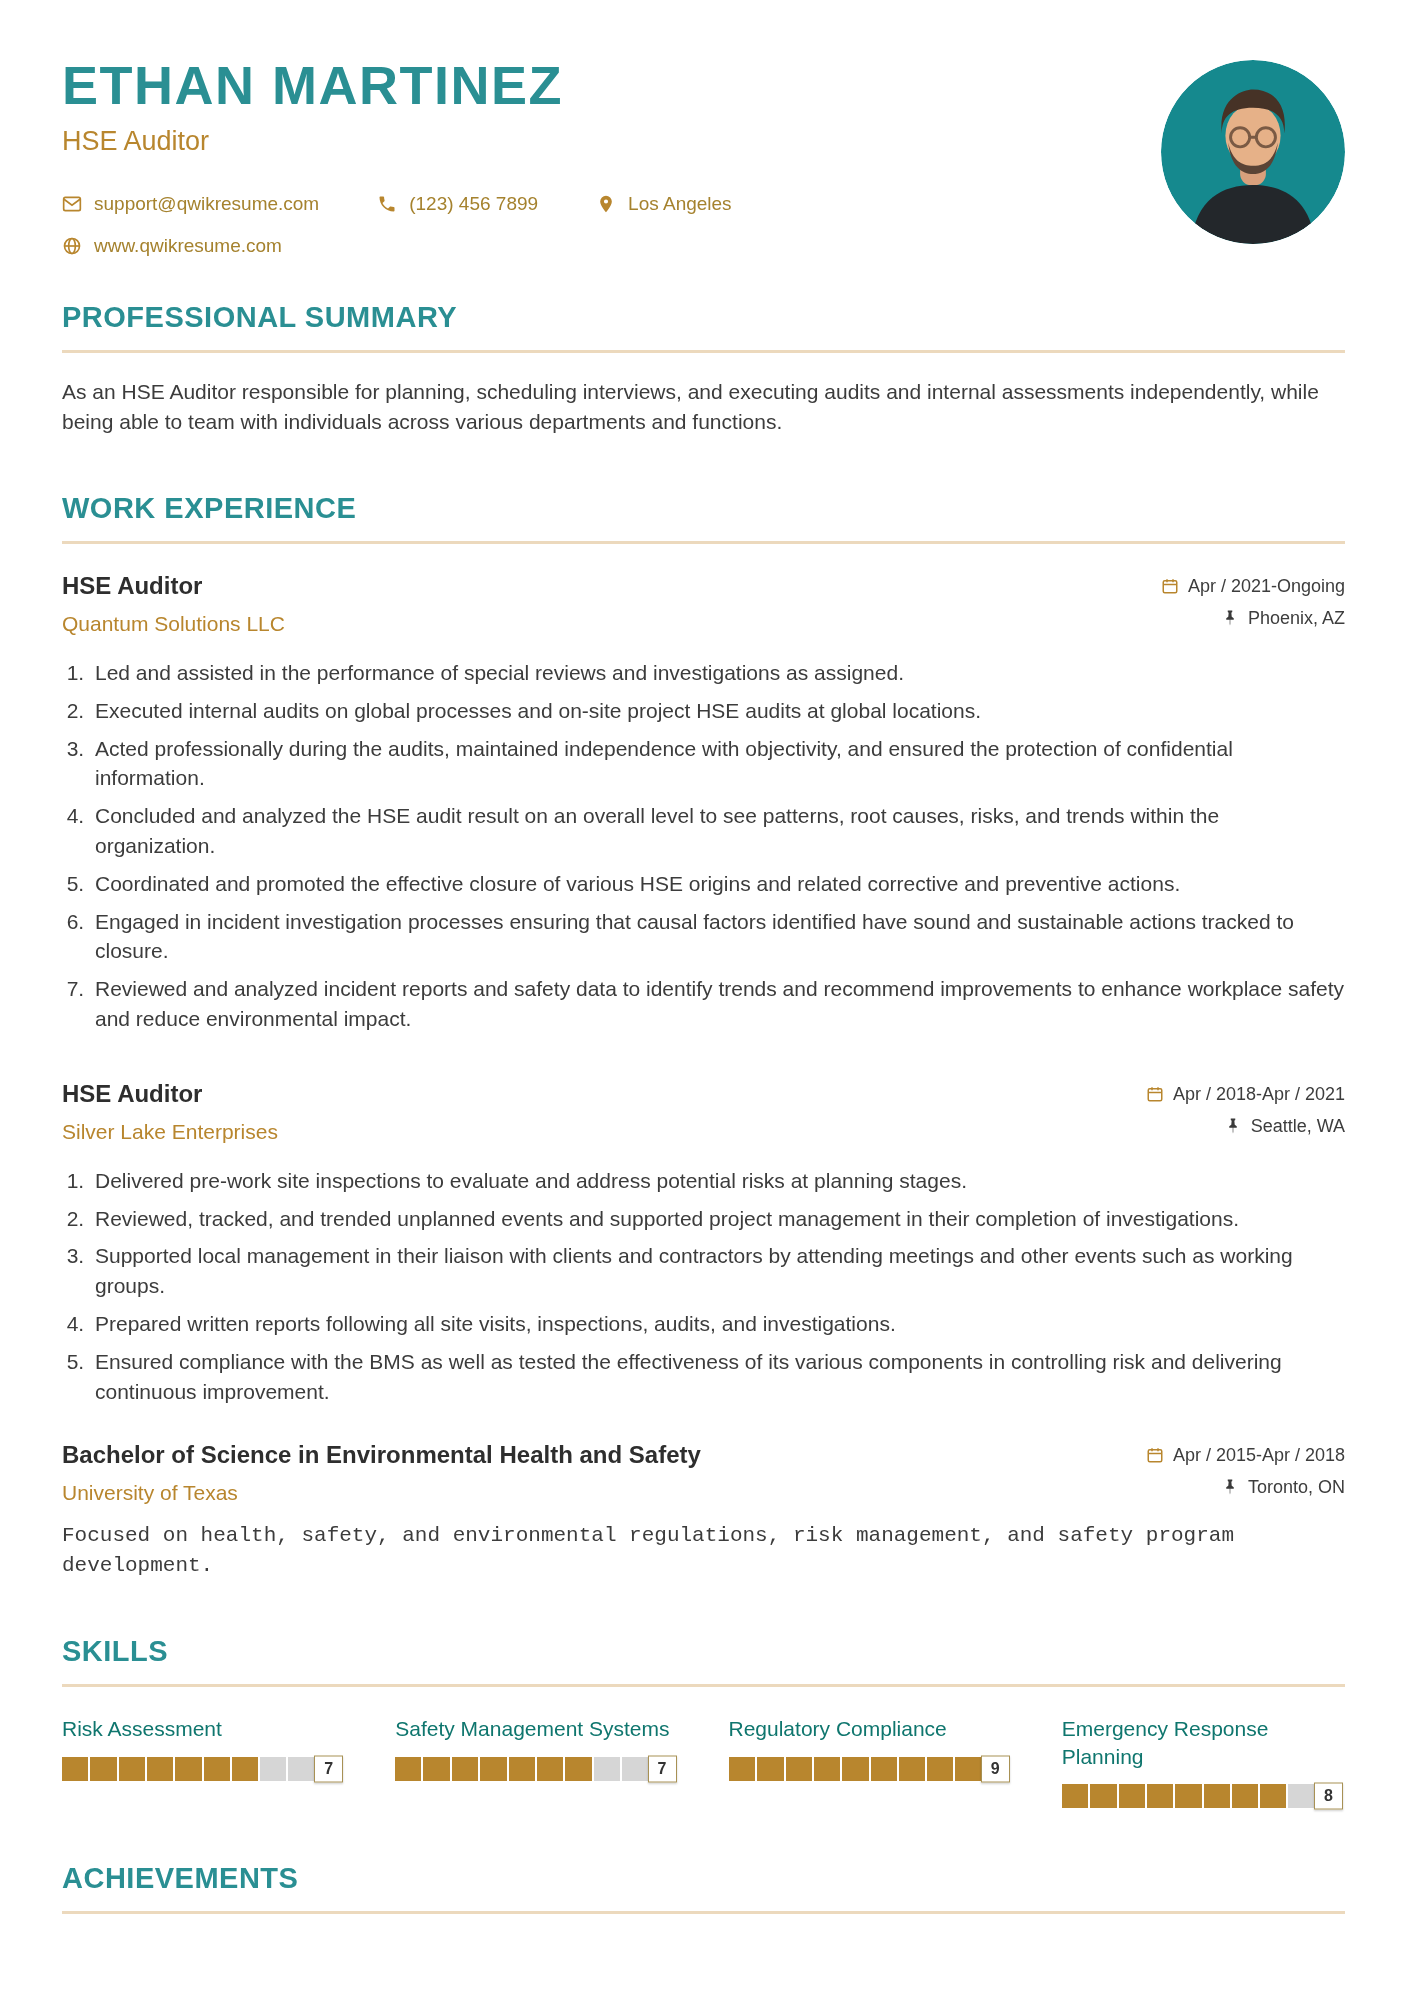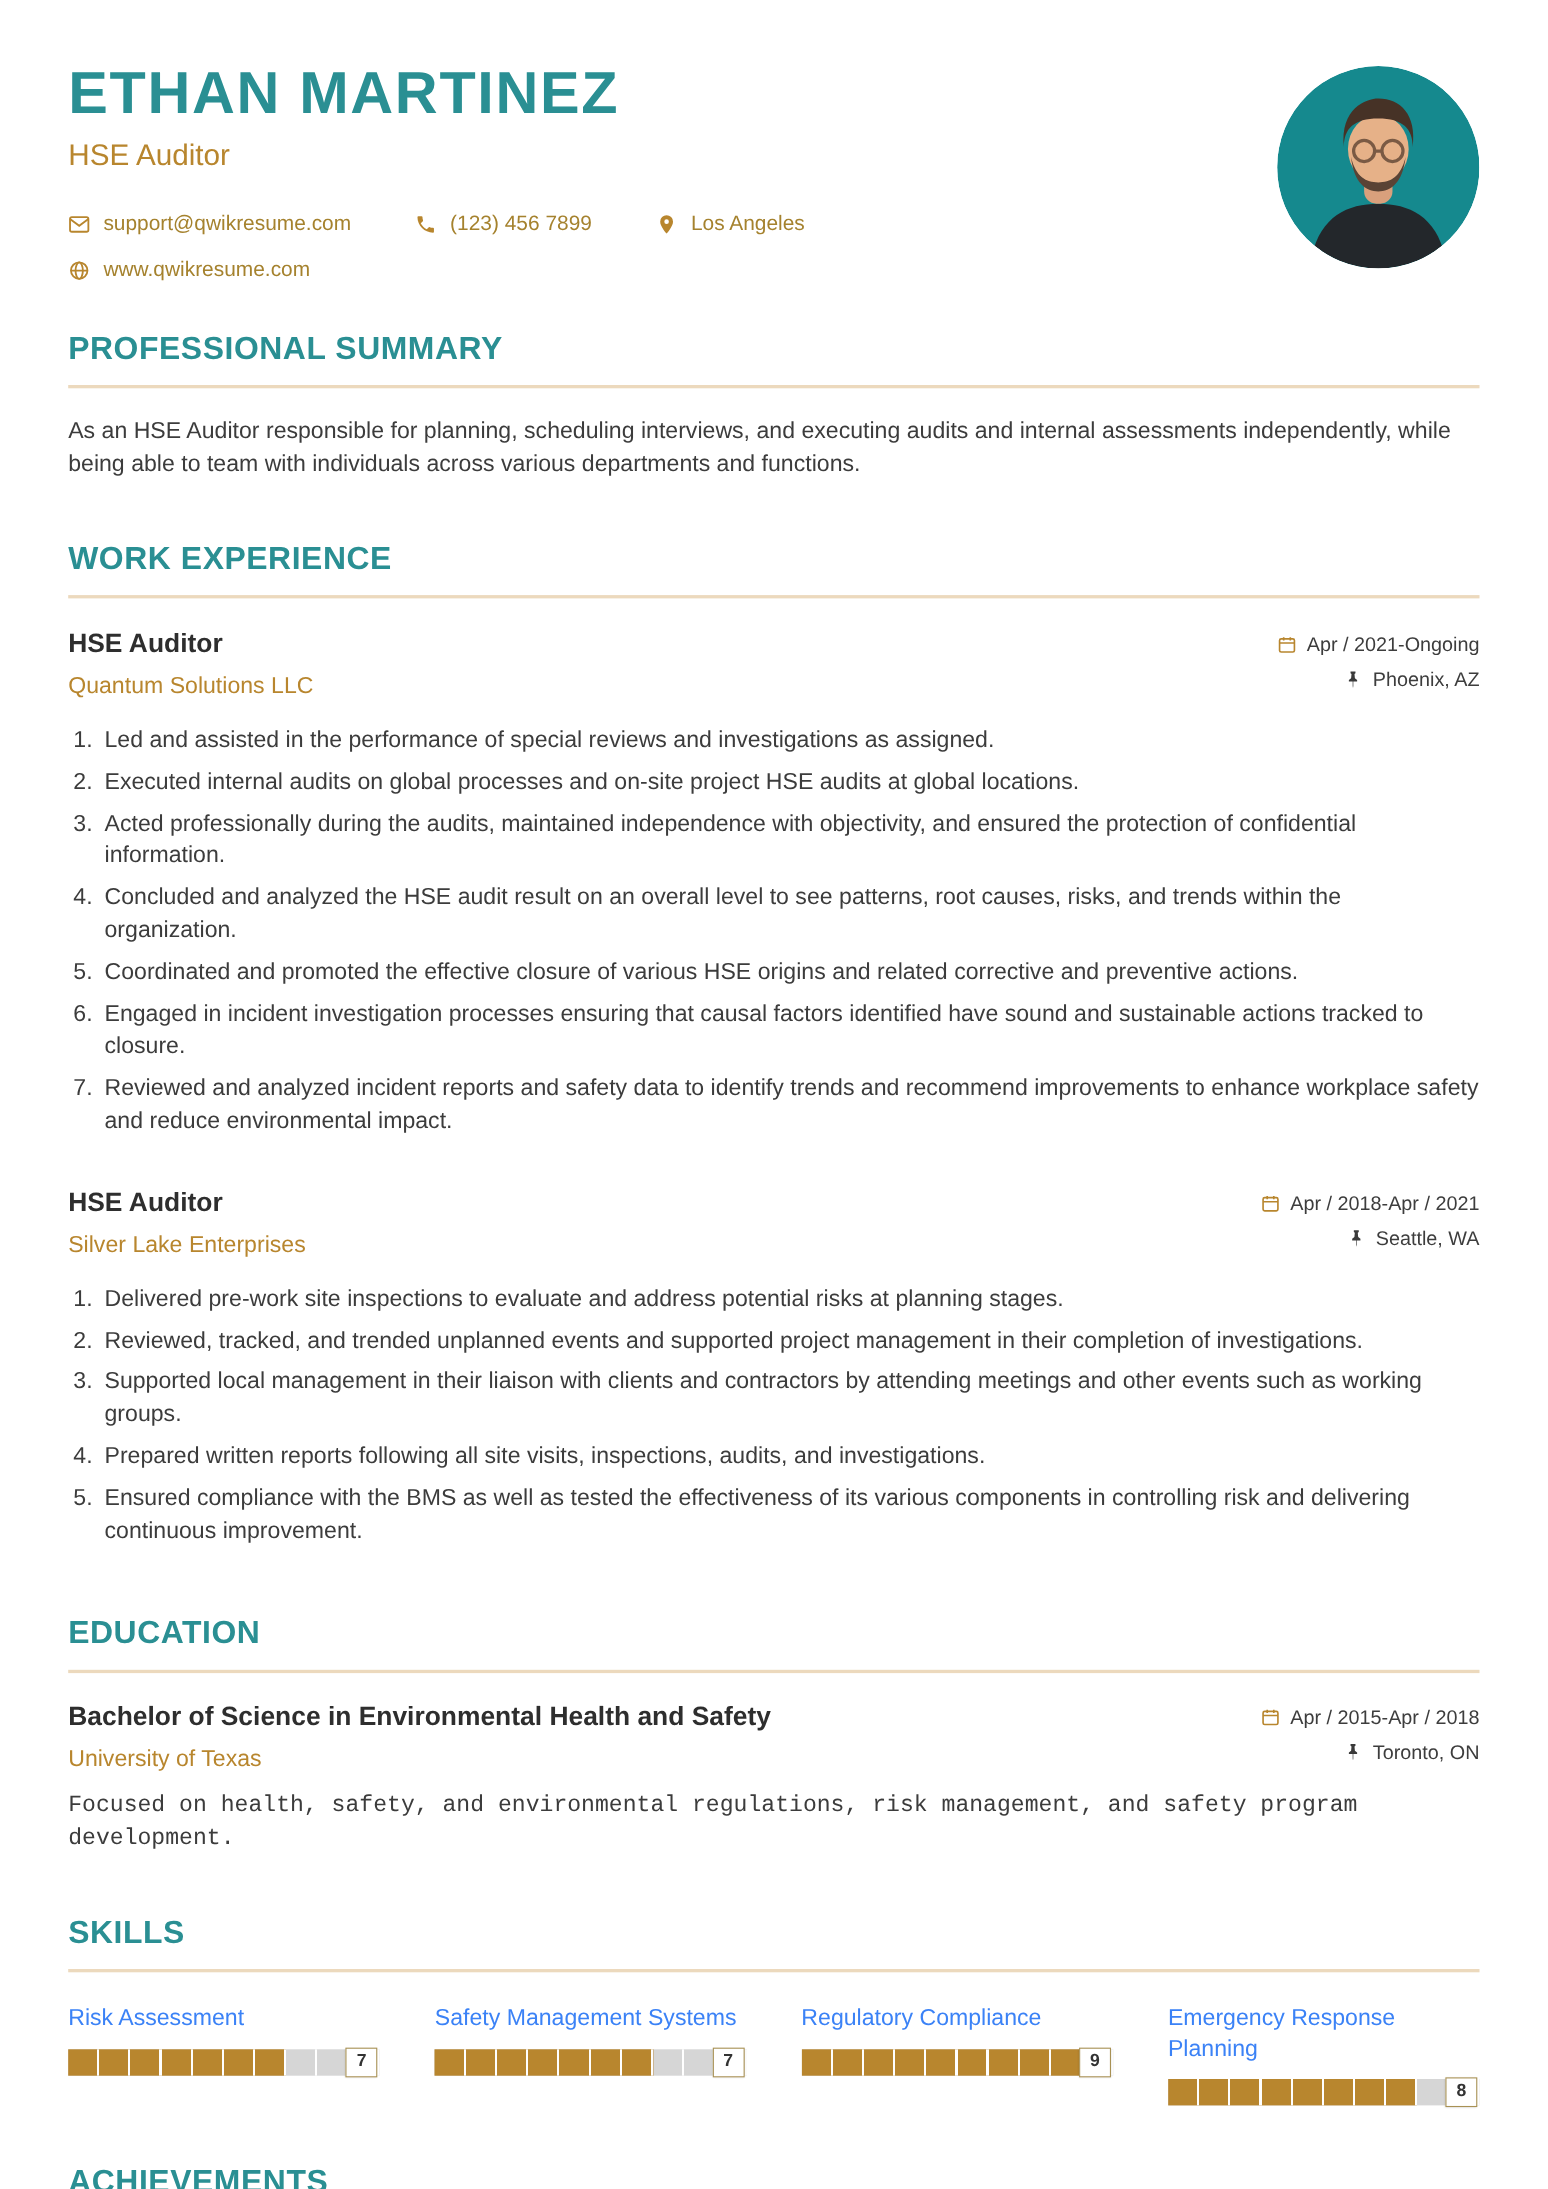--- a/index.html
+++ b/index.html
@@ -67,21 +67,21 @@
   .micon.dark { color: #3a3a3a; }
   .bullets { margin: 22px 0 0 0; padding-left: 28px; }
   .bullets li { font-size: 21px; line-height: 1.42; margin-bottom: 8px; padding-left: 5px; color: #3c3c3c; }
 
   
   .edu { margin-top: 26px; }
   .edu-desc { margin-top: 16px; font-family: Liberation Mono, monospace; }
 
   
   .skills-grid { display: grid; grid-template-columns: repeat(4, 1fr); column-gap: 50px; margin-top: 28px; align-items: start; }
-  .skill-name { font-size: 21px; color: #3b82f6; line-height: 1.3; margin-bottom: 14px; }
+  .skill-name { font-size: 21px; color: #0f766e; line-height: 1.3; margin-bottom: 14px; }
   .skill-bar { position: relative; height: 24px; background: var(--bar_gray, #d6d6d6); }
   .skill-fill { position: absolute; left: 0; top: 0; bottom: 0; background: var(--gold, #b8862e); }
   .skill-ticks {
     position: absolute; inset: 0;
     background-image: repeating-linear-gradient(90deg, transparent 0, transparent calc(10% - 2px), #ffffff calc(10% - 2px), #ffffff 10%);
   }
   .skill-score {
     position: absolute; right: 2px; top: 50%; transform: translateY(-50%);
     width: 29px; height: 27px; background: #fff;
     border: 1px solid #a89154;
@@ -244,21 +244,20 @@
         <li>Delivered pre-work site inspections to evaluate and address potential risks at planning stages.</li>
         <li>Reviewed, tracked, and trended unplanned events and supported project management in their completion of investigations.</li>
         <li>Supported local management in their liaison with clients and contractors by attending meetings and other events such as working groups.</li>
         <li>Prepared written reports following all site visits, inspections, audits, and investigations.</li>
         <li>Ensured compliance with the BMS as well as tested the effectiveness of its various components in controlling risk and delivering continuous improvement.</li>
       </ol>
     </article>
   </section>
 
   <section>
-    <h2 class="sec-h">EDUCATION</h2>
     <div class="job edu">
       <div class="job-head">
         <div>
           <h3 class="jtitle">Bachelor of Science in Environmental Health and Safety</h3>
           <div class="company">University of Texas</div>
         </div>
         <div class="job-meta">
           <div class="meta-row">
             <span class="micon gold">
               <svg viewBox="0 0 24 24" fill="none" stroke="currentColor" stroke-width="2">

